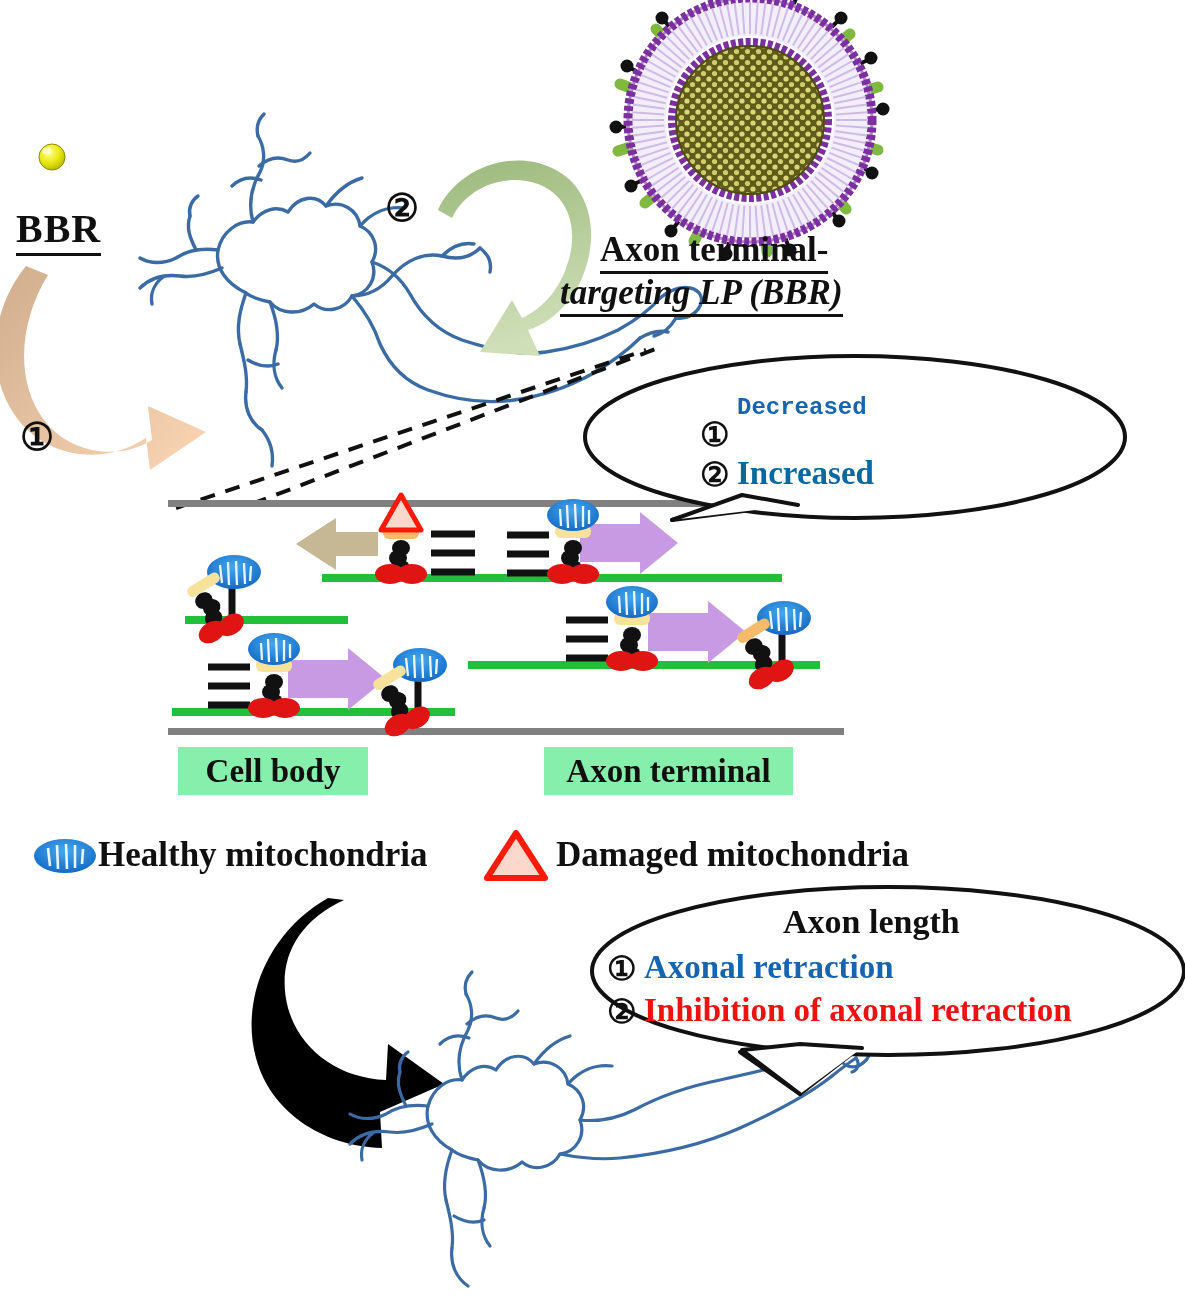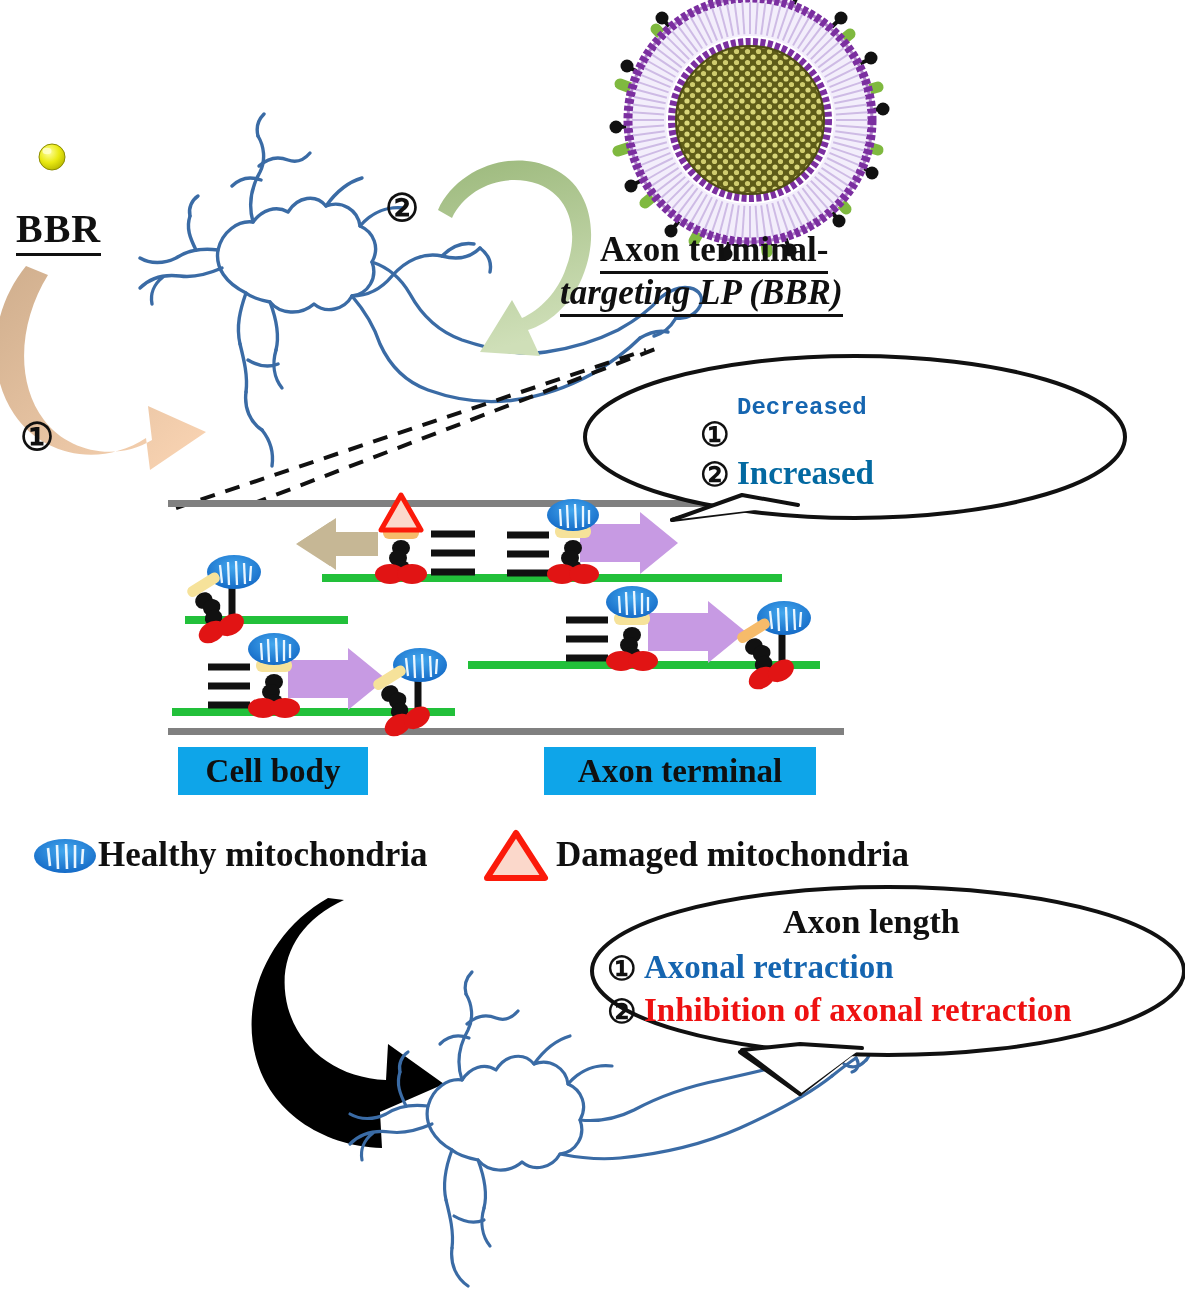--- a/index.html
+++ b/index.html
@@ -3,21 +3,21 @@
 <meta charset="utf-8">
 <style>
   html,body{margin:0;padding:0;background:#fff;}
   body{width:1185px;height:1300px;position:relative;overflow:hidden;
        font-family:"Liberation Serif","DejaVu Serif",serif;}
   #stage{position:absolute;left:0;top:0;width:1185px;height:1300px;}
   #stage > svg{position:absolute;left:0;top:0;}
   .txt{position:absolute;font-weight:bold;color:#101010;white-space:nowrap;}
   .ul{border-bottom:3px solid #101010;padding-bottom:1px;}
   .bubtext{position:absolute;font-weight:bold;white-space:nowrap;}
-  .lbl-box{position:absolute;background:#0ea5e9;font-weight:bold;color:#101010;
+  .lbl-box{position:absolute;background:#86efac;font-weight:bold;color:#101010;
            display:flex;align-items:center;justify-content:center;white-space:nowrap;}
   .circnum{position:absolute;font-weight:bold;color:#101010;white-space:nowrap;}
 </style>
 </head>
 <body>
 
 <div id="stage">
 
 <svg width="1185" height="1300" viewBox="0 0 1185 1300">
   <defs>
@@ -529,21 +529,21 @@
 
 <div class="txt ul" style="left:600px; top:230px; font-size:35px;">Axon terminal-</div>
 <div class="txt ul" style="left:560px; top:273px; font-size:35px;font-style:italic;">targeting LP (BBR)</div>
 
 <div class="bubtext" style="left:700px; top:415px; font-size:33px; color:#101010;">①</div>
 <div class="bubtext" style="left:737px; top:394px; font-size:24px; color:#1565b0;font-family:Liberation Mono, monospace;">Decreased</div>
 <div class="bubtext" style="left:700px; top:455px; font-size:33px; color:#101010;">②</div>
 <div class="bubtext" style="left:737px; top:455px; font-size:33px; color:#0369a1;">Increased</div>
 
 <div class="lbl-box" style="left:178px; top:747px; width:190px; height:48px; font-size:33px;">Cell body</div>
-<div class="lbl-box" style="left:544px; top:747px; width:272px; height:48px; font-size:33px;">Axon terminal</div>
+<div class="lbl-box" style="left:544px; top:747px; width:249px; height:48px; font-size:33px;">Axon terminal</div>
 
 <div class="txt" style="left:98px; top:835px; font-size:35px;">Healthy mitochondria</div>
 <div class="txt" style="left:556px; top:835px; font-size:35px;">Damaged mitochondria</div>
 
 <div class="bubtext" style="left:783px; top:903px; font-size:34px; color:#101010;">Axon length</div>
 <div class="bubtext" style="left:607px; top:949px; font-size:33px; color:#101010;">①</div>
 <div class="bubtext" style="left:644px; top:949px; font-size:33px; color:#1565b0;">Axonal retraction</div>
 <div class="bubtext" style="left:607px; top:992px; font-size:33px; color:#101010;">②</div>
 <div class="bubtext" style="left:644px; top:992px; font-size:33px; color:#ee1111;">Inhibition of axonal retraction</div>
 

